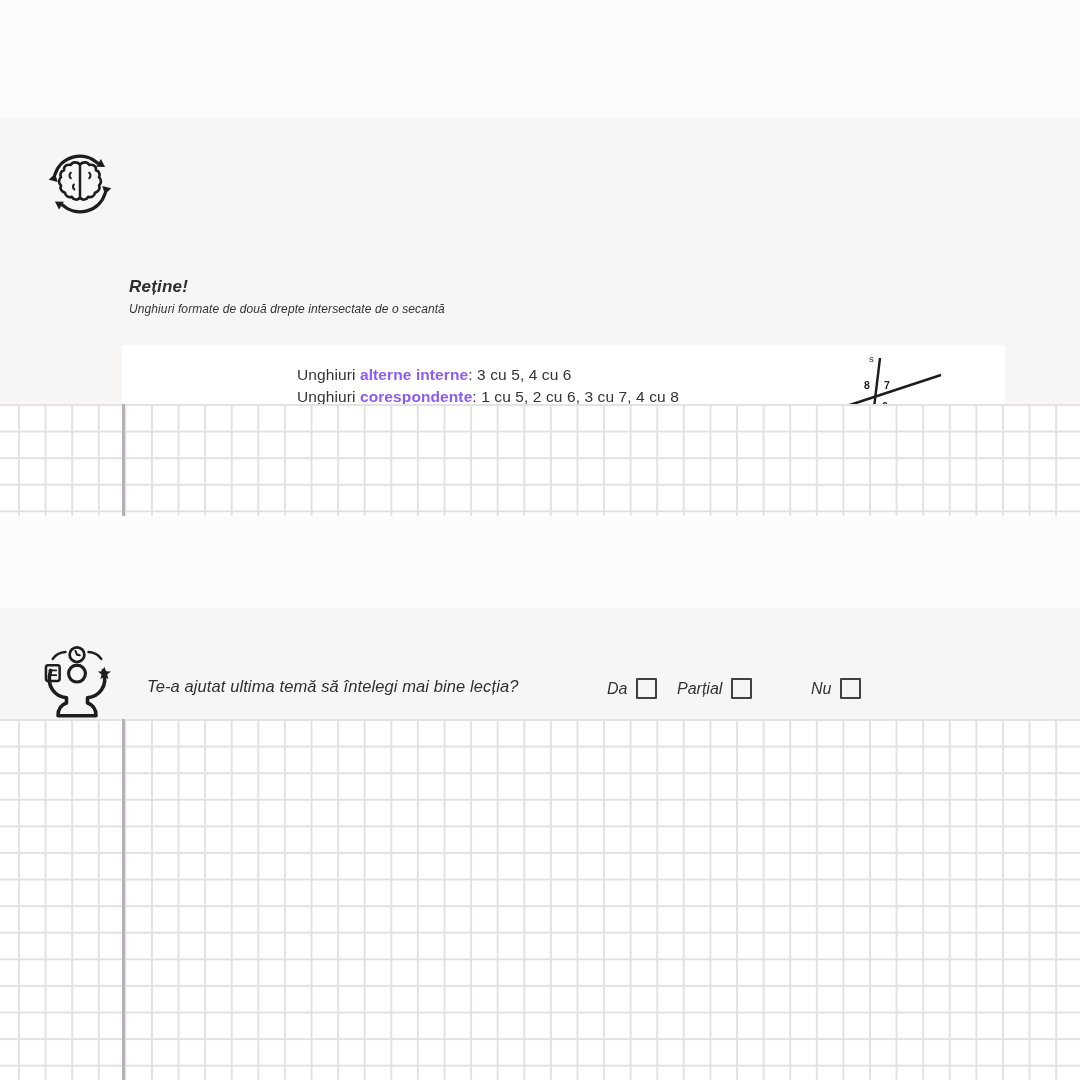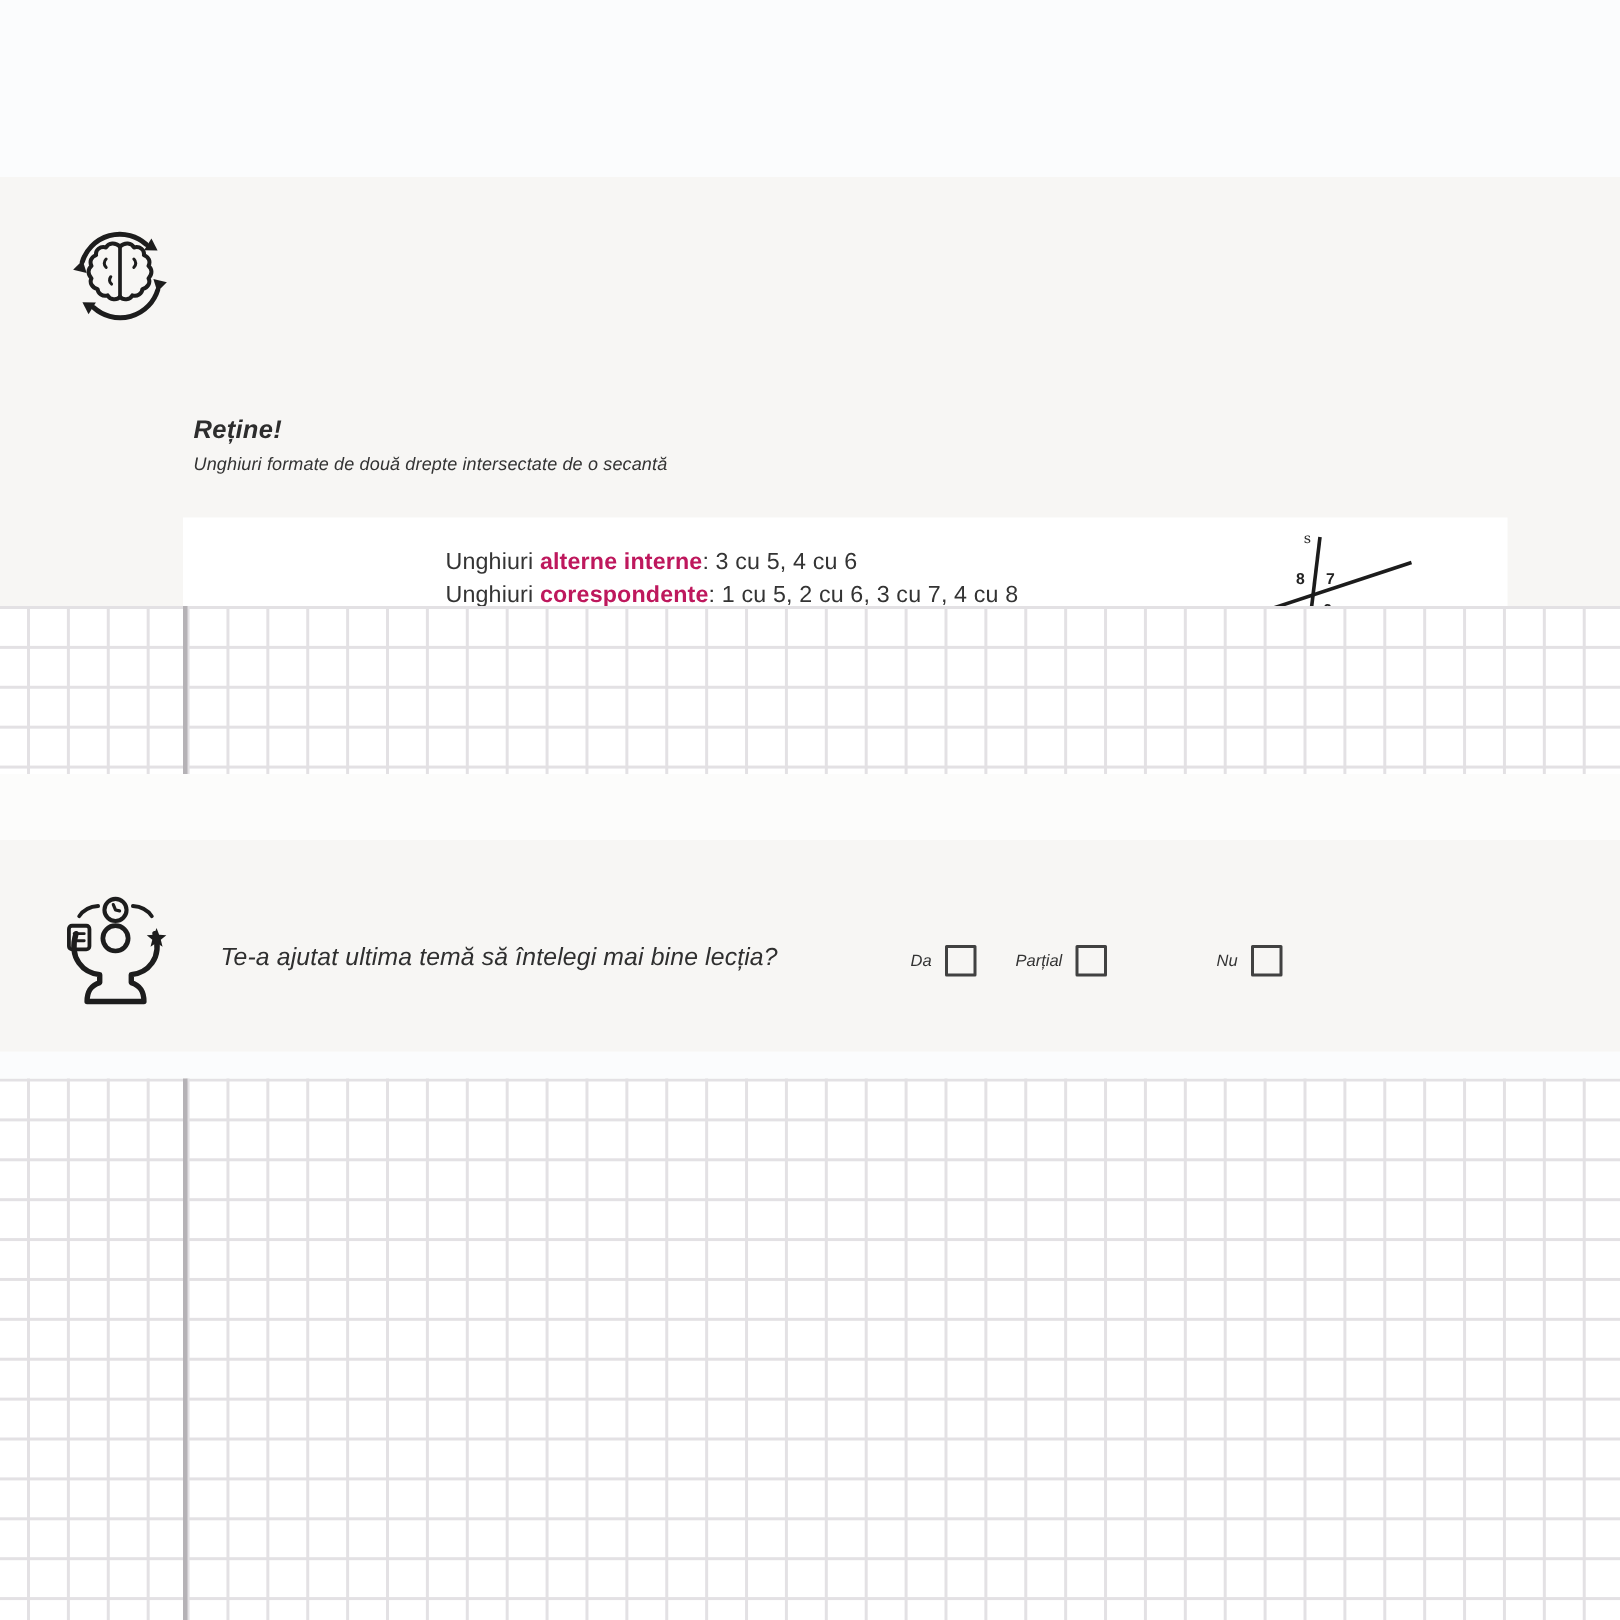--- a/index.html
+++ b/index.html
@@ -7,21 +7,21 @@
     position:relative; width:1080px; height:1080px; overflow:hidden;
     background:#fbfcfd;
     font-family:"Liberation Sans", sans-serif;
     color:#3c3c3c;
   }
   .band{position:absolute;left:0;width:1080px;}
   .band-top{top:0;height:118px;background:#fbfcfd;}
   .section-gray{background:#f7f6f4;}
   .section-remember{top:118px;height:286px;}
   .band-mid{top:516px;height:62px;background:#fcfcfb;}
-  .section-feedback{top:560px;height:141px;}
+  .section-feedback{top:608px;height:141px;}
 
   .grid-paper{
     position:absolute;left:0;width:1080px;background-color:#ffffff;
     background-image:
       linear-gradient(to right, #e3e1e4 2px, transparent 2px),
       linear-gradient(to bottom, #e3e1e4 2px, transparent 2px);
     background-size:26.6px 26.6px;
     background-position:18px 0;
   }
   .grid-one{top:404px;height:112px;}
@@ -43,30 +43,30 @@
   }
   .given-label{
     position:absolute;left:18px;top:54px;width:165px;text-align:center;
     font-size:16px;color:#3a3a3a;line-height:23px;
   }
   .given-var{font-family:"DejaVu Serif", serif;font-size:15px;}
   .rules{
     position:absolute;left:175px;top:19px;font-size:15.5px;line-height:22px;color:#343434;
     letter-spacing:.1px;white-space:nowrap;
   }
-  .rules b{color:#be185d;text-align:center;}
+  .rules b{color:#8b5cf6;text-align:center;}
 
   .diagram{position:absolute;left:668px;top:5px;}
 
   .question{
     position:absolute;left:147px;top:69px;
     font-size:16.5px;font-style:italic;color:#2f2f2f;letter-spacing:.1px;
   }
   .option{position:absolute;top:70px;display:flex;align-items:center;}
-  .option .opt-label{font-size:11px;font-style:italic;color:#333;}
+  .option .opt-label{font-size:16px;font-style:italic;color:#333;}
   .option .checkbox{
     display:inline-block;width:17px;height:17px;border:2px solid #414141;border-radius:1px;
     margin-left:9px;background:transparent;
   }
   .opt-da{left:607px;}
   .opt-partial{left:677px;}
   .opt-nu{left:766px;margin-left:45px;}
 
   svg{display:block;}
   .stroke-ic{fill:none;stroke:#1d1d1d;stroke-linecap:round;stroke-linejoin:round;}

